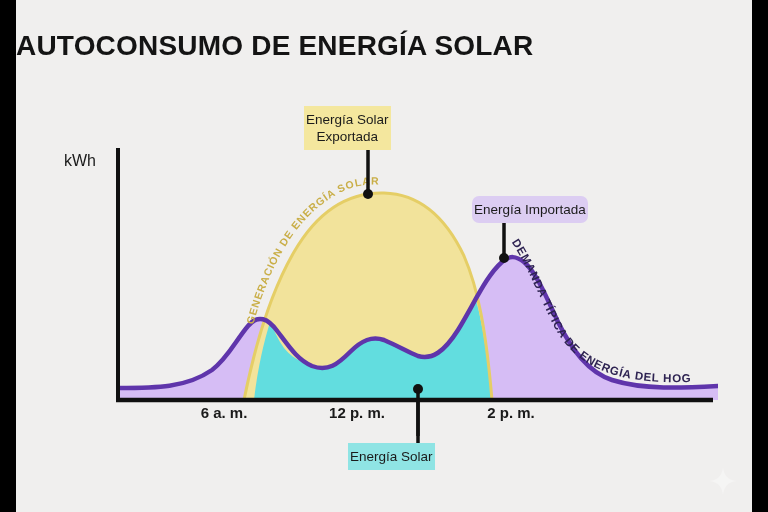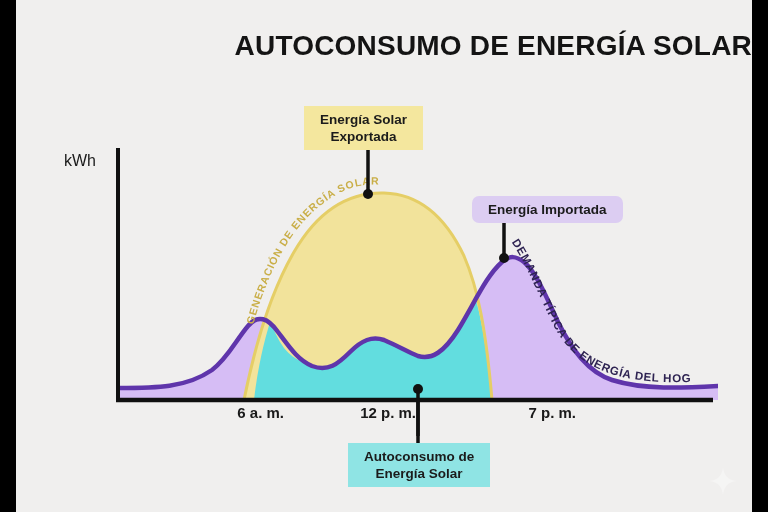--- a/index.html
+++ b/index.html
@@ -36,21 +36,21 @@
     background: #000000;
   }
   .bar-left { left: 0; }
   .bar-right { right: 0; }
 
   #chart-title {
     position: absolute;
     left: 0;
     top: 30px;
     width: 736px;
-    text-align: right;
+    text-align: left;
     font-size: 28px;
     font-weight: bold;
     letter-spacing: 0.2px;
     color: #141414;
     font-family: "Liberation Sans", sans-serif;
   }
 
   #y-axis-label {
     position: absolute;
     left: 48px;
@@ -66,23 +66,23 @@
     top: 0;
     width: 736px;
     height: 512px;
   }
 
   .callout {
     position: absolute;
     text-align: center;
     font-size: 13.5px;
     line-height: 17px;
-    font-weight: bold;
+    font-weight: normal;
     color: #1b1b1b;
-    padding: 5px 16px;
+    padding: 5px 2px;
     white-space: nowrap;
     box-sizing: border-box;
   }
   #callout-exported {
     background: #F4E79E;
     left: 288px;
     top: 106px;
   }
   #callout-imported {
     background: #DCCDF2;
@@ -94,21 +94,21 @@
     background: #8FE4E4;
     left: 332px;
     top: 443px;
   }
 
   .tick-label {
     position: absolute;
     font-size: 15px;
     font-weight: bold;
     color: #1a1a1a;
-    text-align: right;
+    text-align: center;
   }
 
   #watermark {
     position: absolute;
     left: 690px;
     top: 464px;
     width: 34px;
     height: 34px;
     opacity: 0.45;
   }
@@ -219,26 +219,25 @@
     <div class="callout" id="callout-exported">
       <div>Energía Solar</div>
       <div>Exportada</div>
     </div>
 
     <div class="callout" id="callout-imported">
       <div>Energía Importada</div>
     </div>
 
     <div class="callout" id="callout-selfconsumption">
-      <div>Autoconsumo de</div>
       <div>Energía Solar</div>
     </div>
 
     <div class="tick-label" style="left:148px; top:404px; width:120px;">6 a. m.</div>
-    <div class="tick-label" style="left:270px; top:404px; width:130px;">12 p. m.</div>
-    <div class="tick-label" style="left:430px; top:404px; width:130px;">7 p. m.</div>
+    <div class="tick-label" style="left:276px; top:404px; width:130px;">12 p. m.</div>
+    <div class="tick-label" style="left:430px; top:404px; width:130px;">2 p. m.</div>
 
     <svg id="watermark" viewBox="0 0 40 40">
       <path d="M20 4 C21.5 14 26 18.5 36 20 C26 21.5 21.5 26 20 36 C18.5 26 14 21.5 4 20 C14 18.5 18.5 14 20 4 Z" fill="#ffffff" opacity="0.75"></path>
     </svg>
 
   </div>
 </div>
 
 </body></html>

